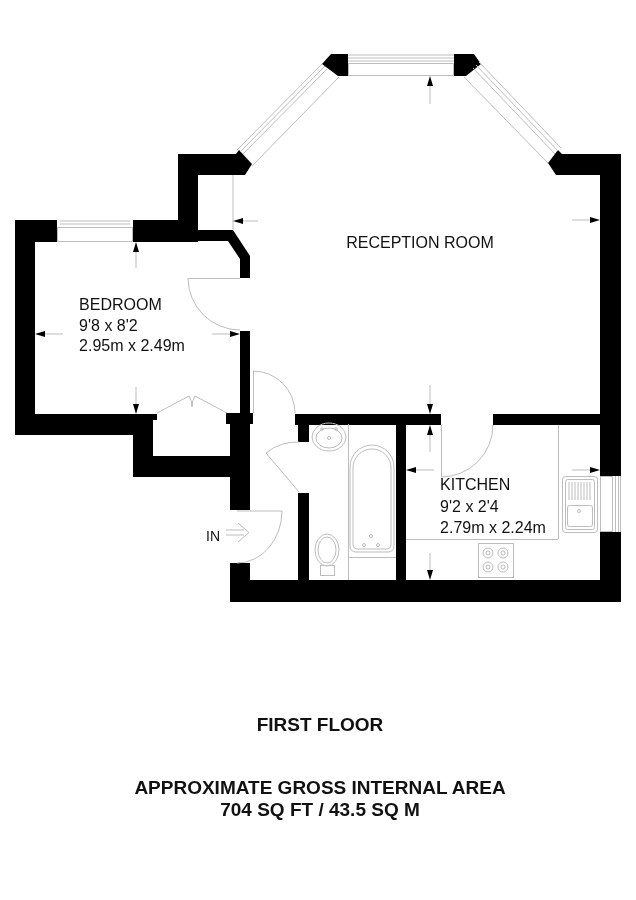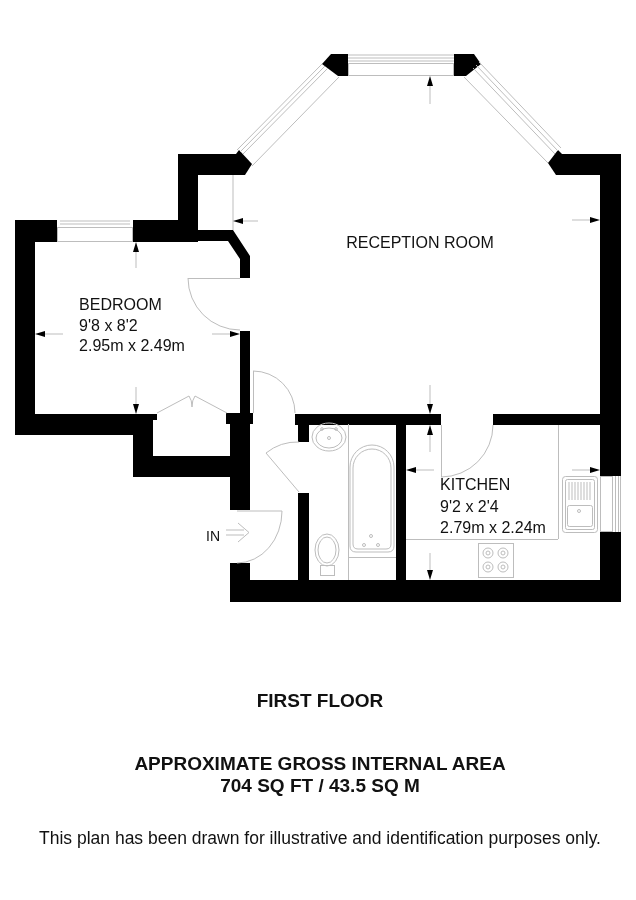--- a/index.html
+++ b/index.html
@@ -12,21 +12,21 @@
   .lbl { position:absolute; transform:translateX(-50%); text-align:left; white-space:nowrap;
          font-family:"Liberation Sans", sans-serif; font-size:16px; color:#111111; }
   .lbl div { display:block; }
   .rec { left:420px; top:232px; line-height:21px; }
   .bed { left:132px; top:295px; line-height:20.5px; }
   .kit { left:493px; top:474px; line-height:21.5px; }
   .inlbl { position:absolute; left:206px; top:527px; font-family:"Liberation Sans", sans-serif;
            font-size:14px; line-height:18px; color:#111111; }
   .ft { position:absolute; left:320px; transform:translateX(-50%); white-space:nowrap;
         font-family:"Liberation Sans", sans-serif; color:#111111; }
-  .ft-b { font-weight:bold; font-size:19px; line-height:19px; }
+  .ft-b { font-weight:bold; font-size:19px; line-height:19px;margin-top:24px; }
   .ft-r { font-size:17.5px; line-height:17.5px; }
 </style>
 </head>
 <body>
 
 <div id="page">
 
   <svg id="plan" viewBox="0 0 636 900" xmlns="http://www.w3.org/2000/svg">
 
     <g>
@@ -219,14 +219,13 @@
     <div>KITCHEN</div>
     <div>9'2 x 2'4</div>
     <div>2.79m x 2.24m</div>
   </div>
 
   <div class="inlbl">IN</div>
 
   <div class="ft ft-b" style="top:691px;">FIRST FLOOR</div>
   <div class="ft ft-b" style="top:754px;">APPROXIMATE GROSS INTERNAL AREA</div>
   <div class="ft ft-b" style="top:776px;">704 SQ FT / 43.5 SQ M</div>
-  <div class="ft ft-r" style="top:830px;">This plan has been drawn for illustrative and identification purposes only.</div>
 </div>
 
 </body></html>

